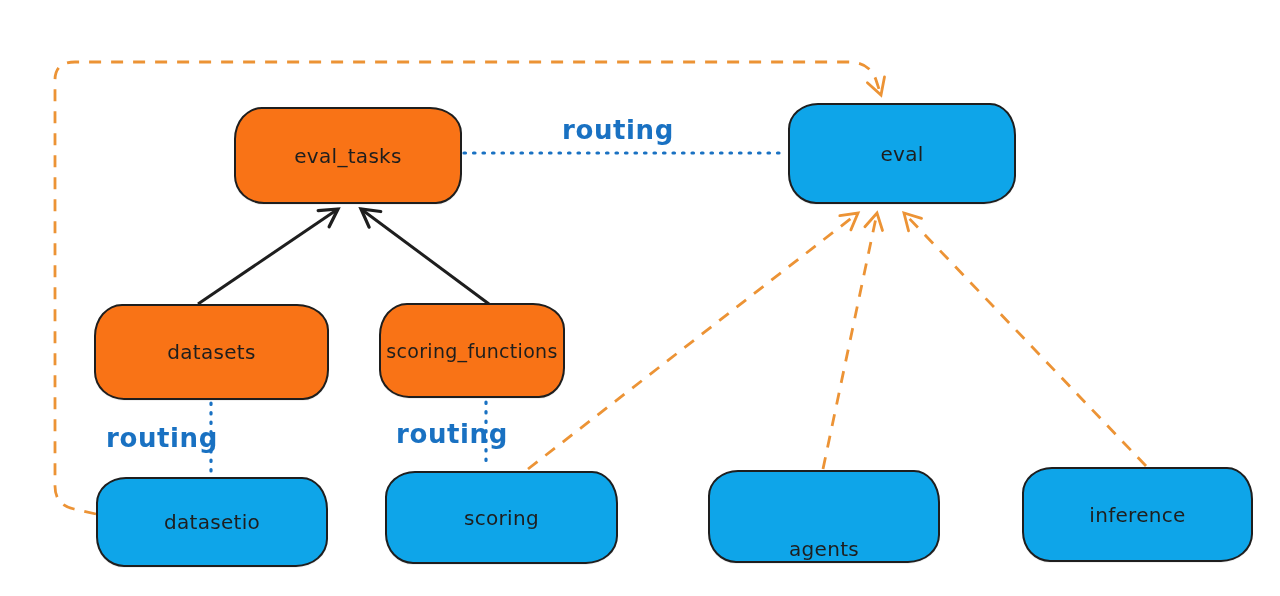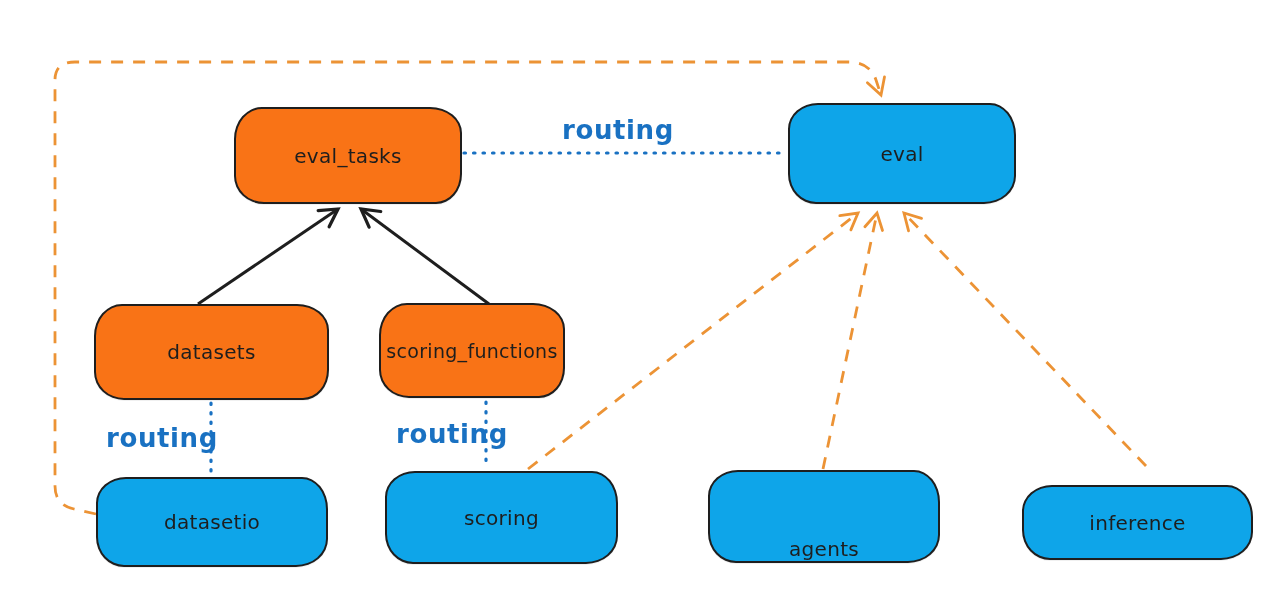--- a/index.html
+++ b/index.html
@@ -42,21 +42,21 @@
     letter-spacing: 0.6px;
     text-align: center;
   }
   .n-eval_tasks       { left: 234px; top: 107px; width: 228px; height: 97px; }
   .n-eval             { left: 788px; top: 103px; width: 228px; height: 101px; }
   .n-datasets         { left: 94px;  top: 304px; width: 235px; height: 96px; }
   .n-scoring_functions{ left: 379px; top: 303px; width: 186px; height: 95px; font-size: 19px; }
   .n-datasetio        { left: 96px;  top: 477px; width: 232px; height: 90px; }
   .n-scoring          { left: 385px; top: 471px; width: 233px; height: 93px; }
   .n-agents           { left: 708px; top: 470px; width: 232px; height: 93px; align-items: flex-end; }
-  .n-inference        { left: 1022px; top: 485px; width: 231px; height: 75px; }
+  .n-inference        { left: 1022px; top: 467px; width: 231px; height: 95px; }
   .l-routing-top    { left: 560px; top: 115px; width: 116px; }
   .l-routing-left   { left: 106px; top: 423px; width: 96px; text-align: right; }
   .l-routing-mid    { left: 396px; top: 419px; width: 90px; }
 </style>
 </head>
 <body>
 
 <div class="canvas">
 
   <svg class="edges" viewBox="0 0 1280 596" xmlns="http://www.w3.org/2000/svg">

